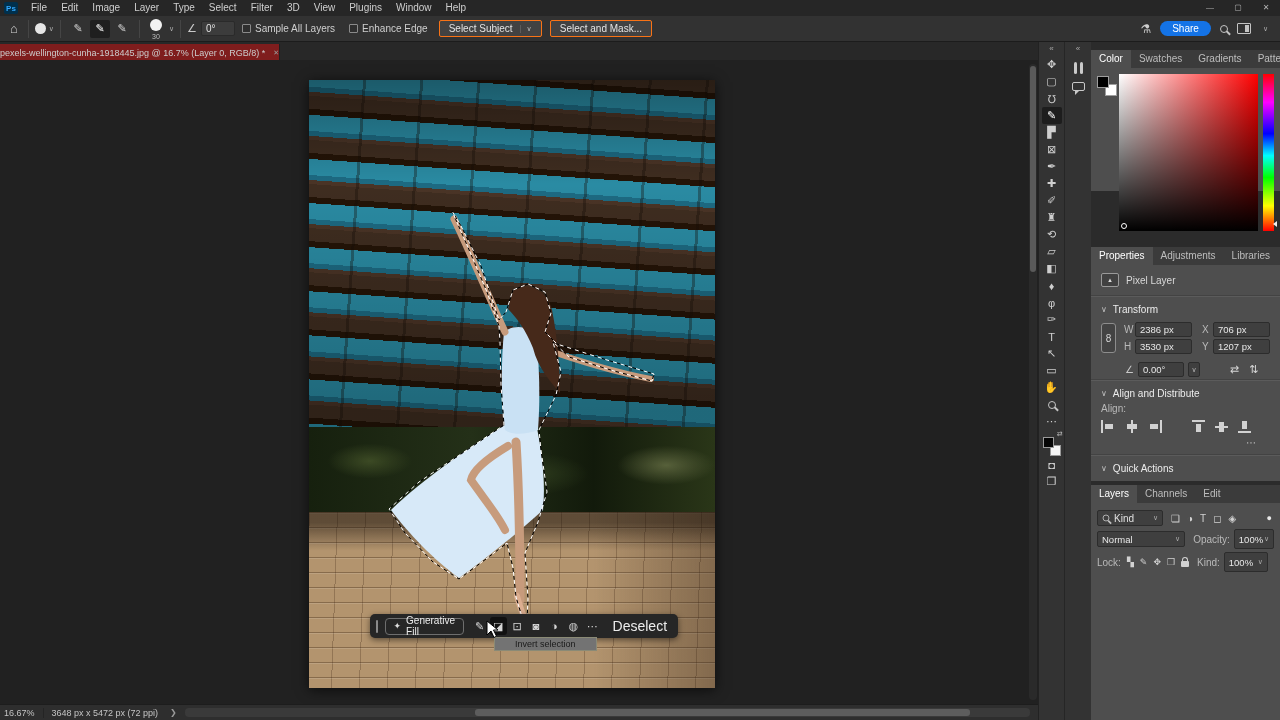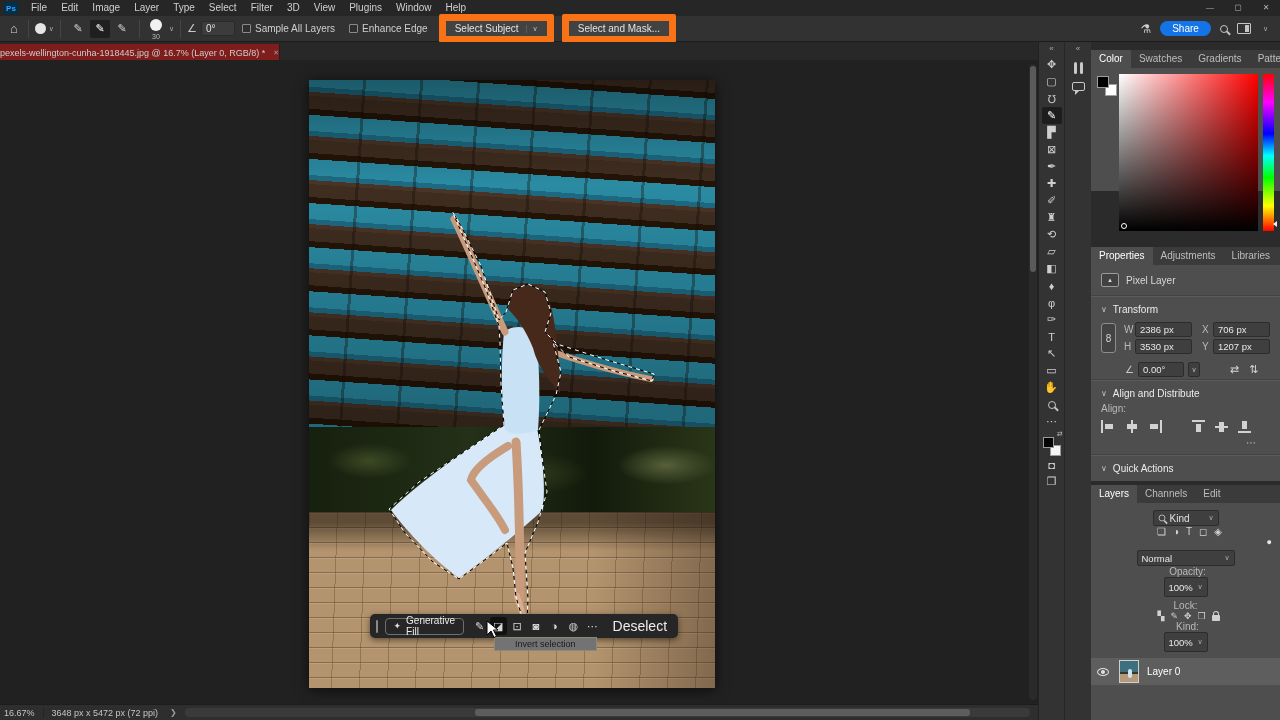--- a/index.html
+++ b/index.html
@@ -26,21 +26,21 @@
   .ob-mode{width:20px;height:18px;display:flex;align-items:center;justify-content:center;
     font-size:11px;color:#cfcfcf;border-radius:2px;margin:0 1px;}
   .ob-mode.active{background:#1f1f1f;color:#fff;}
   .brush-tip{position:relative;width:16px;height:22px;margin:0 2px;}
   .brush-tip .circ{position:absolute;top:1px;left:2px;width:12px;height:12px;border-radius:50%;background:#f2f2f2;}
   .brush-tip .num{position:absolute;bottom:0;left:0;width:100%;text-align:center;font-size:7px;color:#bdbdbd;}
   .ob-field{height:15px;background:#3c3c3c;border:1px solid #2a2a2a;border-radius:2px;
     padding:0 4px;display:flex;align-items:center;min-width:34px;color:#e3e3e3;}
   .checkbox{width:9px;height:9px;border:1px solid #8a8a8a;border-radius:1px;background:#2e2e2e;margin-right:4px;flex:none;}
   .ob-check{display:flex;align-items:center;margin:0 7px;color:#cfcfcf;}
-  .ob-btn{background:#424242;border:7px solid #f97316;border-radius:2px;padding:2px 9px;
+  .ob-btn{background:#424242;border:1px solid #f97316;border-radius:2px;padding:2px 9px;
     color:#e3e3e3;display:flex;align-items:center;margin:0 4px;}
   .ob-btn .split{margin-left:7px;padding-left:6px;border-left:1px solid #5c5c5c;font-size:7px;color:#bbb;}
   .ob-right{margin-left:auto;display:flex;align-items:center;gap:9px;padding-right:6px;}
   .beaker{font-size:12px;color:#cfcfcf;}
   .share-btn{background:#1473e6;color:#fff;border-radius:9px;padding:2px 12px;font-size:10px;}
   .mag{width:8px;height:8px;border:1.5px solid #c4c4c4;border-radius:50%;position:relative;display:inline-block;}
   .mag::after{content:"";position:absolute;width:5px;height:1.5px;background:#c4c4c4;
     transform:rotate(45deg);right:-4px;bottom:-2px;}
   .ws-icon{width:14px;height:11px;border:1px solid #c4c4c4;border-radius:1px;position:relative;}
   .ws-icon::after{content:"";position:absolute;right:1px;top:1px;width:4px;height:7px;background:#c4c4c4;}
@@ -179,21 +179,21 @@
   .ai-l::before{left:0;top:0;width:2px;height:13px;} .ai-l::after{left:4px;top:4px;width:8px;height:5px;}
   .ai-c::before{left:7px;top:0;width:2px;height:13px;} .ai-c::after{left:3px;top:4px;width:10px;height:5px;}
   .ai-r::before{right:0;top:0;width:2px;height:13px;} .ai-r::after{right:4px;top:4px;width:8px;height:5px;}
   .ai-t::before{top:0;left:0;width:13px;height:2px;} .ai-t::after{top:4px;left:4px;width:5px;height:8px;}
   .ai-m::before{top:6px;left:0;width:13px;height:2px;} .ai-m::after{top:2px;left:4px;width:5px;height:10px;}
   .ai-b::before{bottom:0;left:0;width:13px;height:2px;} .ai-b::after{bottom:4px;left:4px;width:5px;height:8px;}
   .more-dots{text-align:right;color:#c4c4c4;padding:2px 14px 4px 0;font-size:10px;}
 
   
   .layers-body{padding:4px 6px;font-size:10px;}
-  .lyr-row{display:flex;align-items:center;margin:3px 0;flex-direction:column;}
+  .lyr-row{display:flex;align-items:center;margin:3px 0;}
   .kind-box{width:66px;height:16px;background:#3f3f3f;border:1px solid #2c2c2c;border-radius:2px;
     display:flex;align-items:center;gap:4px;padding:0 4px;color:#e0e0e0;}
   .kind-box .cr{margin-left:auto;font-size:7px;color:#aaa;}
   .flt-ics{display:flex;gap:7px;margin-left:8px;font-size:10px;color:#d2d2d2;align-items:center;}
   .flt-dot{margin-left:auto;font-size:9px;color:#e8e8e8;padding-right:2px;}
   .blend-sel{width:98px;height:16px;}
   .blend-sel .cr{margin-left:auto;font-size:7px;color:#aaa;}
   .sm-lbl{color:#b9b9b9;margin:0 4px 0 8px;}
   .f-sm{width:44px;height:20px;} .f-sm .cr{margin-left:auto;font-size:7px;color:#aaa;}
   .lock-ics{display:flex;gap:6px;margin-left:6px;font-size:9px;color:#d2d2d2;align-items:center;}
@@ -512,20 +512,15 @@
           <span>✥</span>
           <span>❒</span>
           <span class="padlock"></span>
         </div>
         <span class="sm-lbl">Kind:</span>
         <div class="field f-sm">
           <span>100%</span>
           <span class="cr">∨</span>
         </div>
       </div>
-      <div class="layer-row">
-        <span class="eye"></span>
-        <span class="lyr-thumb"></span>
-        <span class="lyr-name">Layer 0</span>
-      </div>
     </div>
   </div>
 </div>
 
 </body></html>

